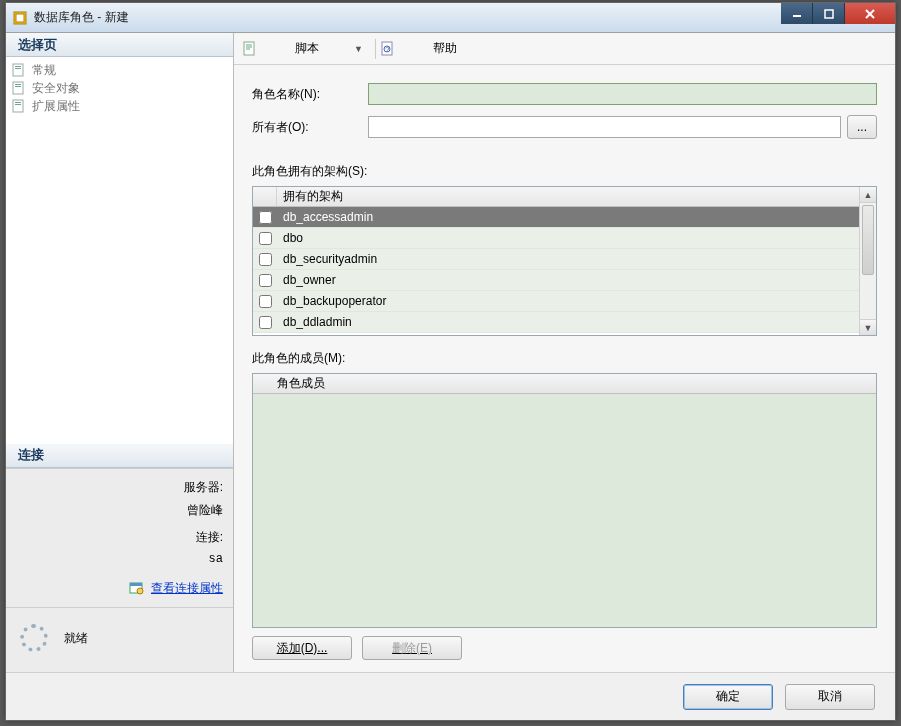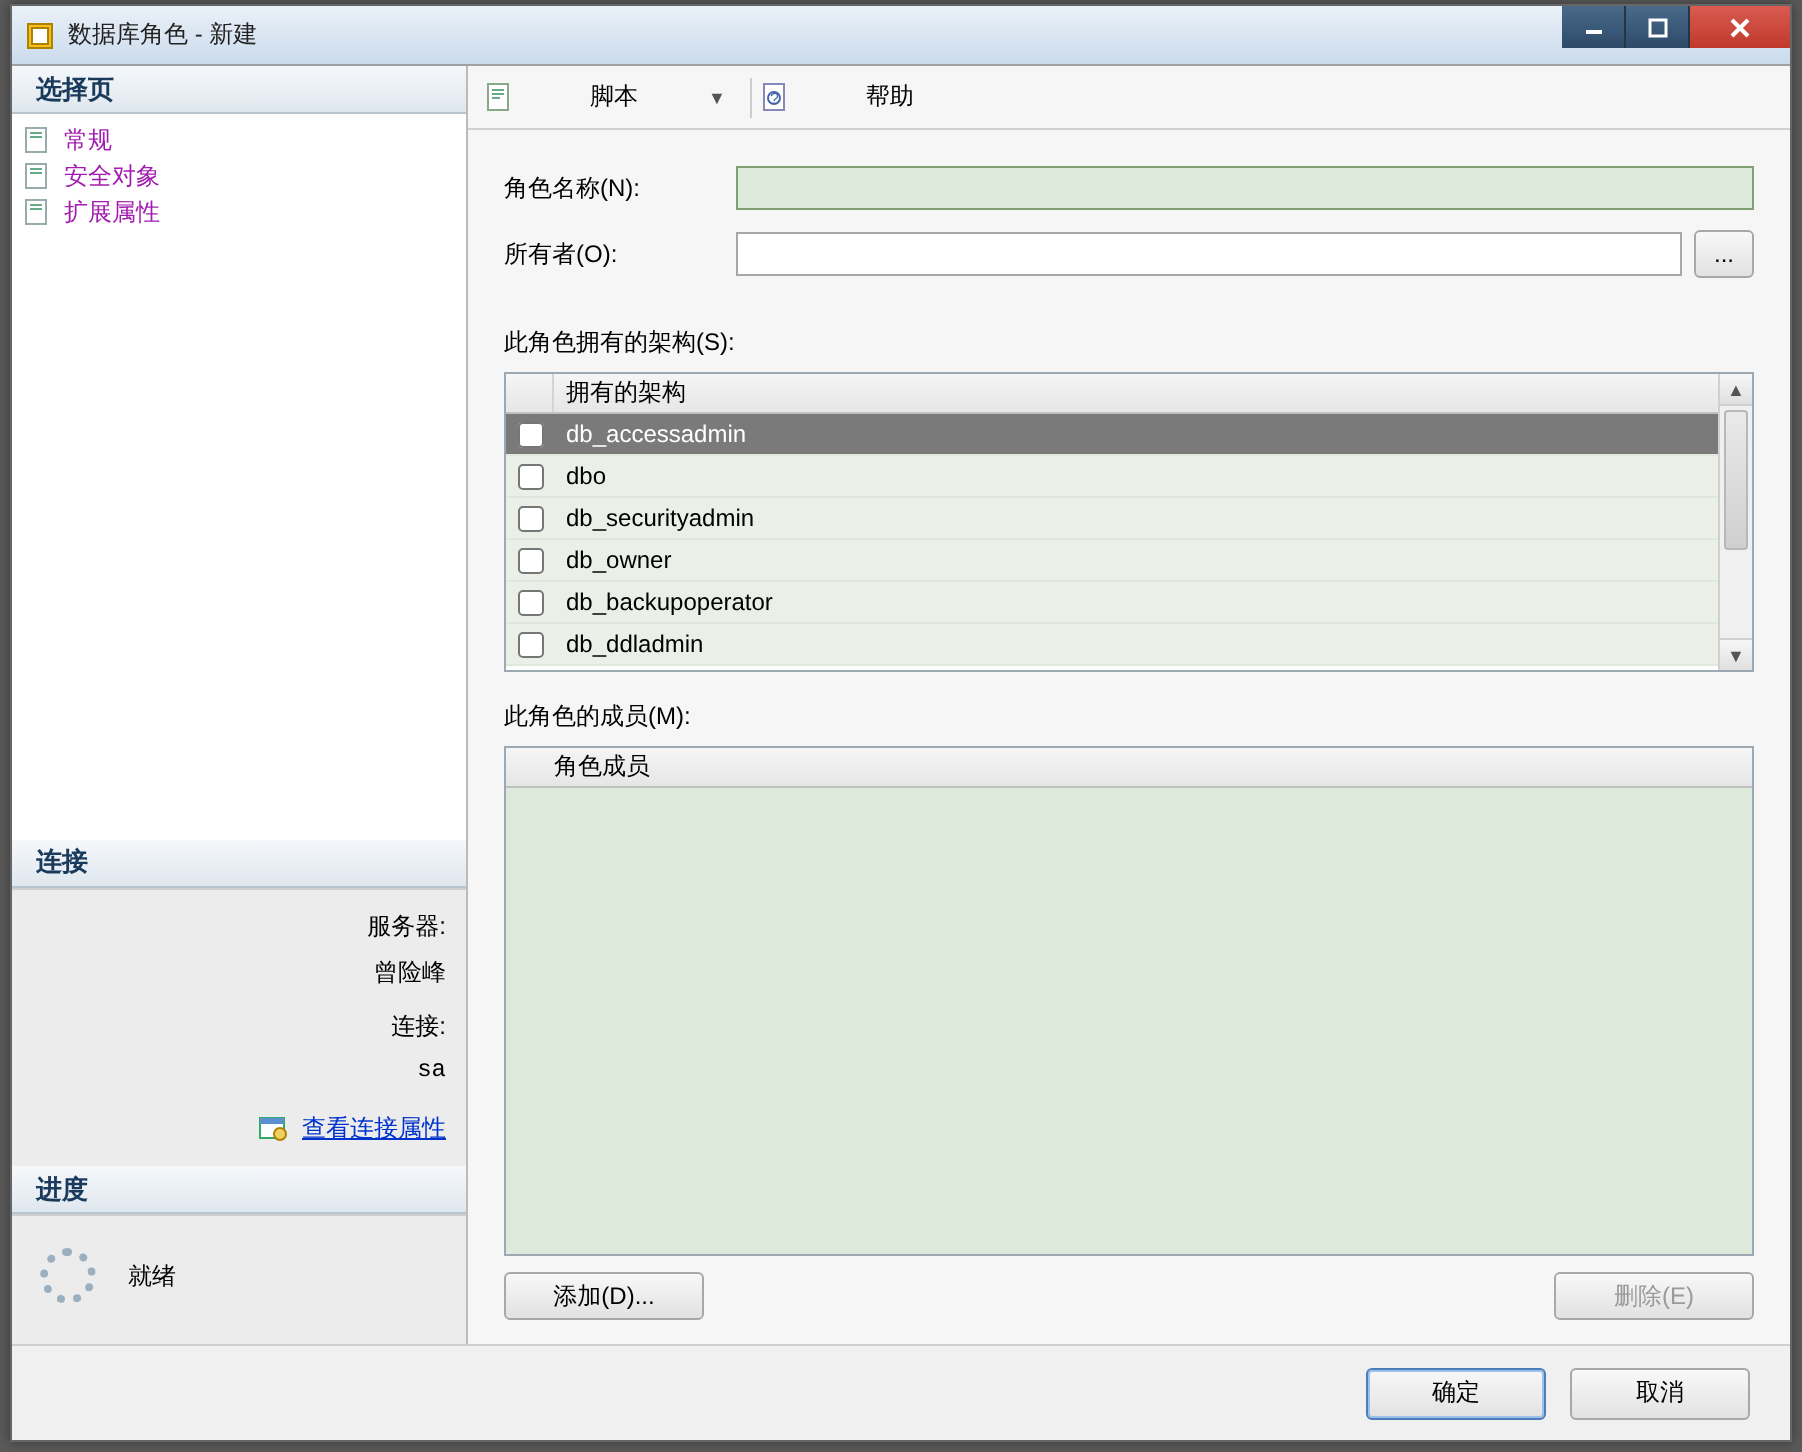--- a/index.html
+++ b/index.html
@@ -15,21 +15,21 @@
 .win-btn { width: 32px; height: 21px; display: flex; align-items: center; justify-content: center; font-size: 12px; color: #fff; }
 .btn-min, .btn-max { background: linear-gradient(#4a6a8a,#2d4a68); border-right: 1px solid #223648; }
 .btn-close { width: 50px; background: linear-gradient(#d95b52,#c0392b); }
 
 .body { display: flex; height: calc(100% - 30px - 48px); }
 
 
 .left { width: 228px; background: #ececec; border-right: 1px solid #bbb; display: flex; flex-direction: column; }
 .panel-header { height: 24px; background: linear-gradient(#f5f8fb,#dfe7ee); border-bottom: 1px solid #b8c4cf; padding-left: 12px; font-size: 13px; font-weight: bold; color: #1a3a5c; display: flex; align-items: center; }
 .nav-list { background: #fff; padding: 4px 0 4px 6px; flex: 0 0 auto; }
-.nav-item { display: flex; align-items: center; font-size: 12px; color: #a21caf; height: 18px; }
+.nav-item { display: flex; align-items: center; font-size: 12px; color: #737373; height: 18px; }
 .nav-item .ni-icon { width: 16px; height: 14px; margin-right: 4px; display: inline-block; }
 .left-spacer { flex: 1; background: #fff; }
 
 .conn-section { background: #ececec; border-top: 1px solid #cfcfcf; padding: 4px 10px 8px 10px; font-size: 12px; }
 .conn-row { margin-top: 6px; text-align: right; }
 .conn-link { color: #0033cc; text-decoration: underline; cursor: pointer; display: inline-flex; align-items: center; }
 .conn-link .ci { width:16px; height:16px; margin-right:6px; }
 
 .prog-section { background: #ececec; border-top: 1px solid #cfcfcf; padding: 4px 10px 8px 10px; font-size: 12px; }
 .prog-body { display: flex; align-items: center; padding: 12px 4px; }
@@ -66,21 +66,21 @@
 .vscroll { width: 17px; background:#f0f0f0; border-left:1px solid #d0d0d0; position:relative; }
 .vscroll .arrow { height:16px; background:linear-gradient(#f6f6f6,#e0e0e0); display:flex; align-items:center; justify-content:center; font-size:9px; color:#555; border-bottom:1px solid #d0d0d0;}
 .vscroll .arrow.bot { position:absolute; bottom:0; left:0; right:0; border-top:1px solid #d0d0d0; border-bottom:none;}
 .vscroll .thumb { position:absolute; left:2px; right:2px; top:18px; height:70px; background:linear-gradient(#eaeaea,#cfcfcf); border:1px solid #b8b8b8; border-radius:2px;}
 
 .members { border: 1px solid #9ca8b2; background: #dde9db; flex:1; margin-bottom:8px; display:flex; flex-direction:column; min-height:200px; }
 .members .m-head { height: 20px; background: linear-gradient(#f5f5f5,#e6e6e6); border-bottom: 1px solid #c0c0c0; display: flex; align-items: center; font-size: 12px; }
 .members .m-head .m-name { padding-left:24px; }
 .members .m-body { flex:1; }
 
-.member-btns { display:flex; justify-content:space-between; gap:10px; }
+.member-btns { display:flex; justify-content:flex-start; gap:10px;text-decoration:underline; }
 .btn { width:100px; height:24px; font-size:12px; border:1px solid #a8a8a8; background:linear-gradient(#f8f8f8,#e2e2e2); border-radius:3px; cursor:pointer; }
 .btn:disabled { color:#9a9a9a; cursor:default; }
 
 
 .footer { height: 48px; border-top: 1px solid #cfcfcf; background: #f0f0f0; display:flex; align-items:center; justify-content:flex-end; padding-right:20px; gap:12px; }
 .footer .btn { width:90px; height:26px; }
 .footer .btn.primary { border-color:#4a7dbb; box-shadow:0 0 0 1px #9cc1e8 inset; }
 
 </style>
 </head>
@@ -159,21 +159,20 @@
             <span class="ci"><svg width="16" height="16">
                   <rect x="1" y="3" width="12" height="10" fill="#fff" stroke="#3a6"></rect>
                   <rect x="1" y="3" width="12" height="3" fill="#5a90d0"></rect>
                   <circle cx="11" cy="11" r="3" fill="#f0d060" stroke="#b08000"></circle>
                 </svg></span>
             <span>查看连接属性</span>
           </span>
         </div>
       </div>
 
-      <div class="panel-header">进度</div>
       <div class="prog-section">
         <div class="prog-body">
           <div class="spinner"></div>
           <span>就绪</span>
         </div>
       </div>
     </div>
 
     <div class="right">
       <div class="toolbar">

